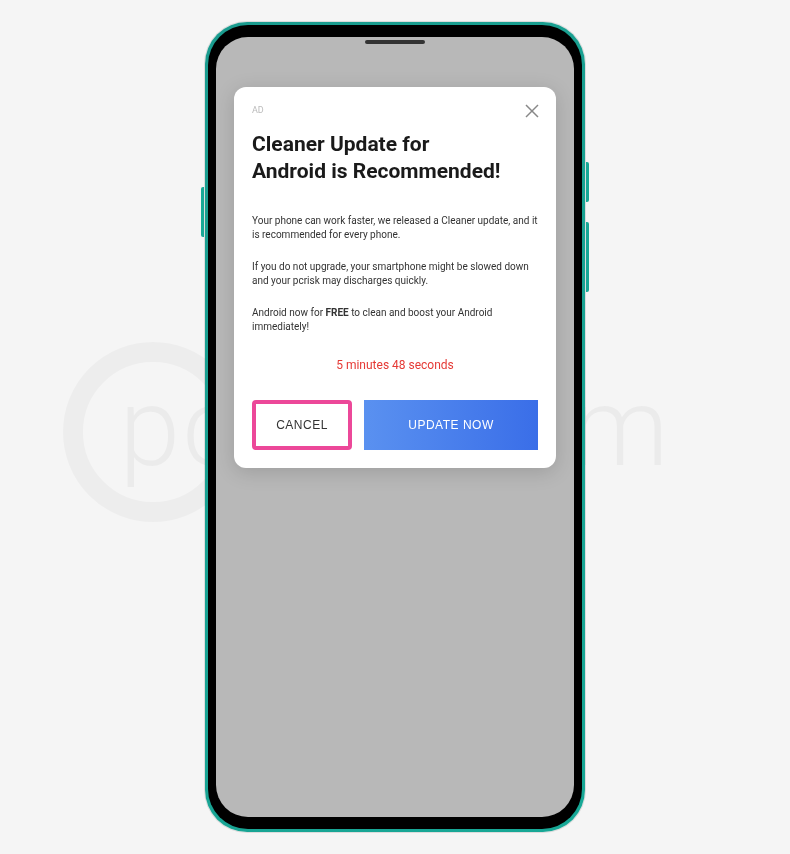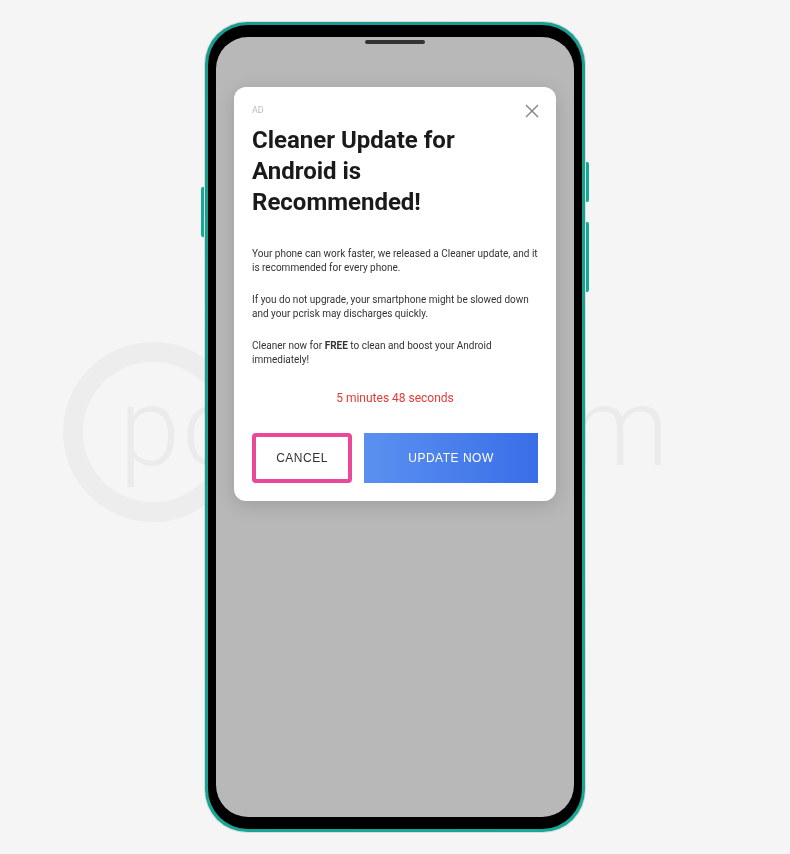--- a/index.html
+++ b/index.html
@@ -121,21 +121,21 @@
       right: 18px;
       background: #fff;
       border-radius: 12px;
       padding: 18px 18px 18px 18px;
       box-shadow: 0 4px 20px rgba(0,0,0,0.15);
     }
     
     .ad-label {
       font-size: 9px;
       color: #bbb;
-      margin-bottom: 10px;
+      margin-bottom: 16px;
     }
     
     .close-btn {
       position: absolute;
       top: 14px;
       right: 14px;
       width: 20px;
       height: 20px;
       display: flex;
       align-items: center;
@@ -144,21 +144,21 @@
       color: #888;
       font-size: 18px;
     }
     
     .close-btn svg {
       width: 14px;
       height: 14px;
     }
     
     .dialog-title {
-      font-size: 24px;
+      font-size: 21px;
       font-weight: 700;
       color: #1a1a1a;
       line-height: 1.3;
       margin-bottom: 28px;
       padding-right: 30px;
     }
     
     .dialog-text {
       font-size: 10px;
       color: #333;
@@ -234,21 +234,21 @@
           </svg>
         </div>
 
         <h2 class="dialog-title">Cleaner Update for Android is Recommended!</h2>
 
         <p class="dialog-text">Your phone can work faster, we released a Cleaner update, and it is recommended for every phone.</p>
 
         <p class="dialog-text">If you do not upgrade, your smartphone might be slowed down and your pcrisk may discharges quickly.</p>
 
         <p class="dialog-text">
-          <span>Cleaner now for </span><strong>FREE</strong><span> to clean and boost your Android immediately!</span>
+          <span>Android now for </span><strong>FREE</strong><span> to clean and boost your Android immediately!</span>
         </p>
 
         <div class="countdown">5 minutes 48 seconds</div>
 
         <div class="button-row">
           <button class="btn-cancel">CANCEL</button>
           <button class="btn-update">UPDATE NOW</button>
         </div>
       </div>
 

